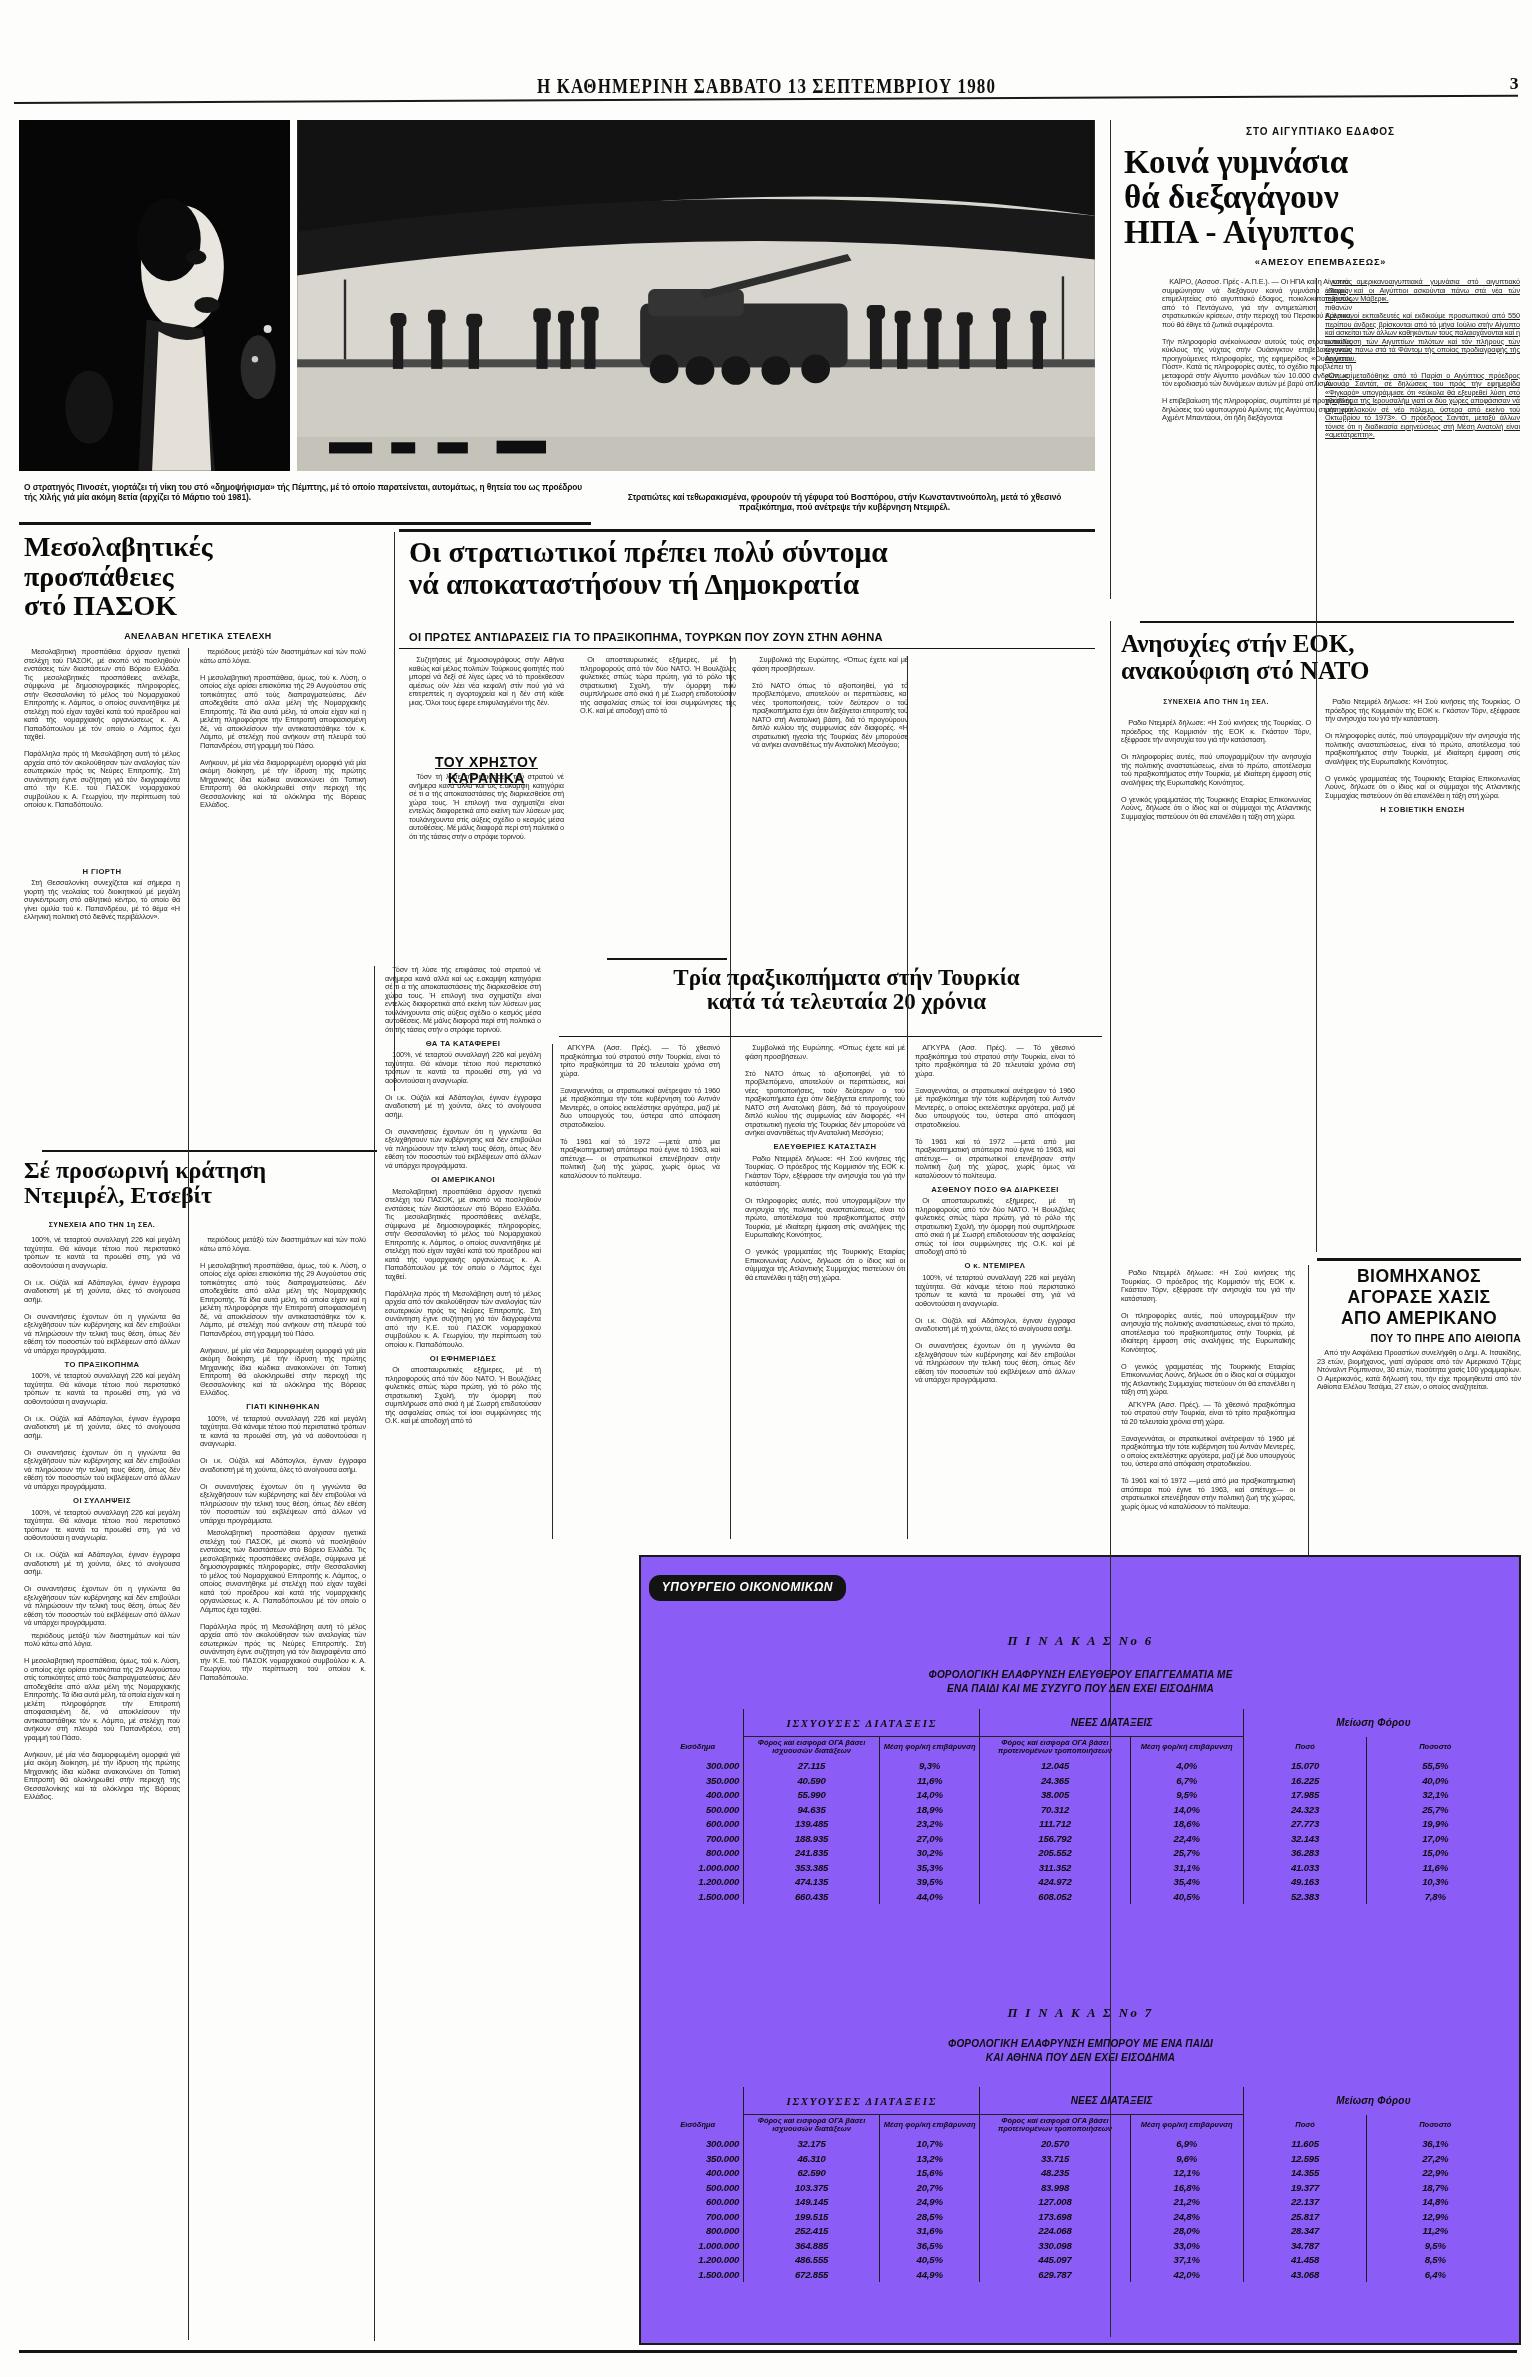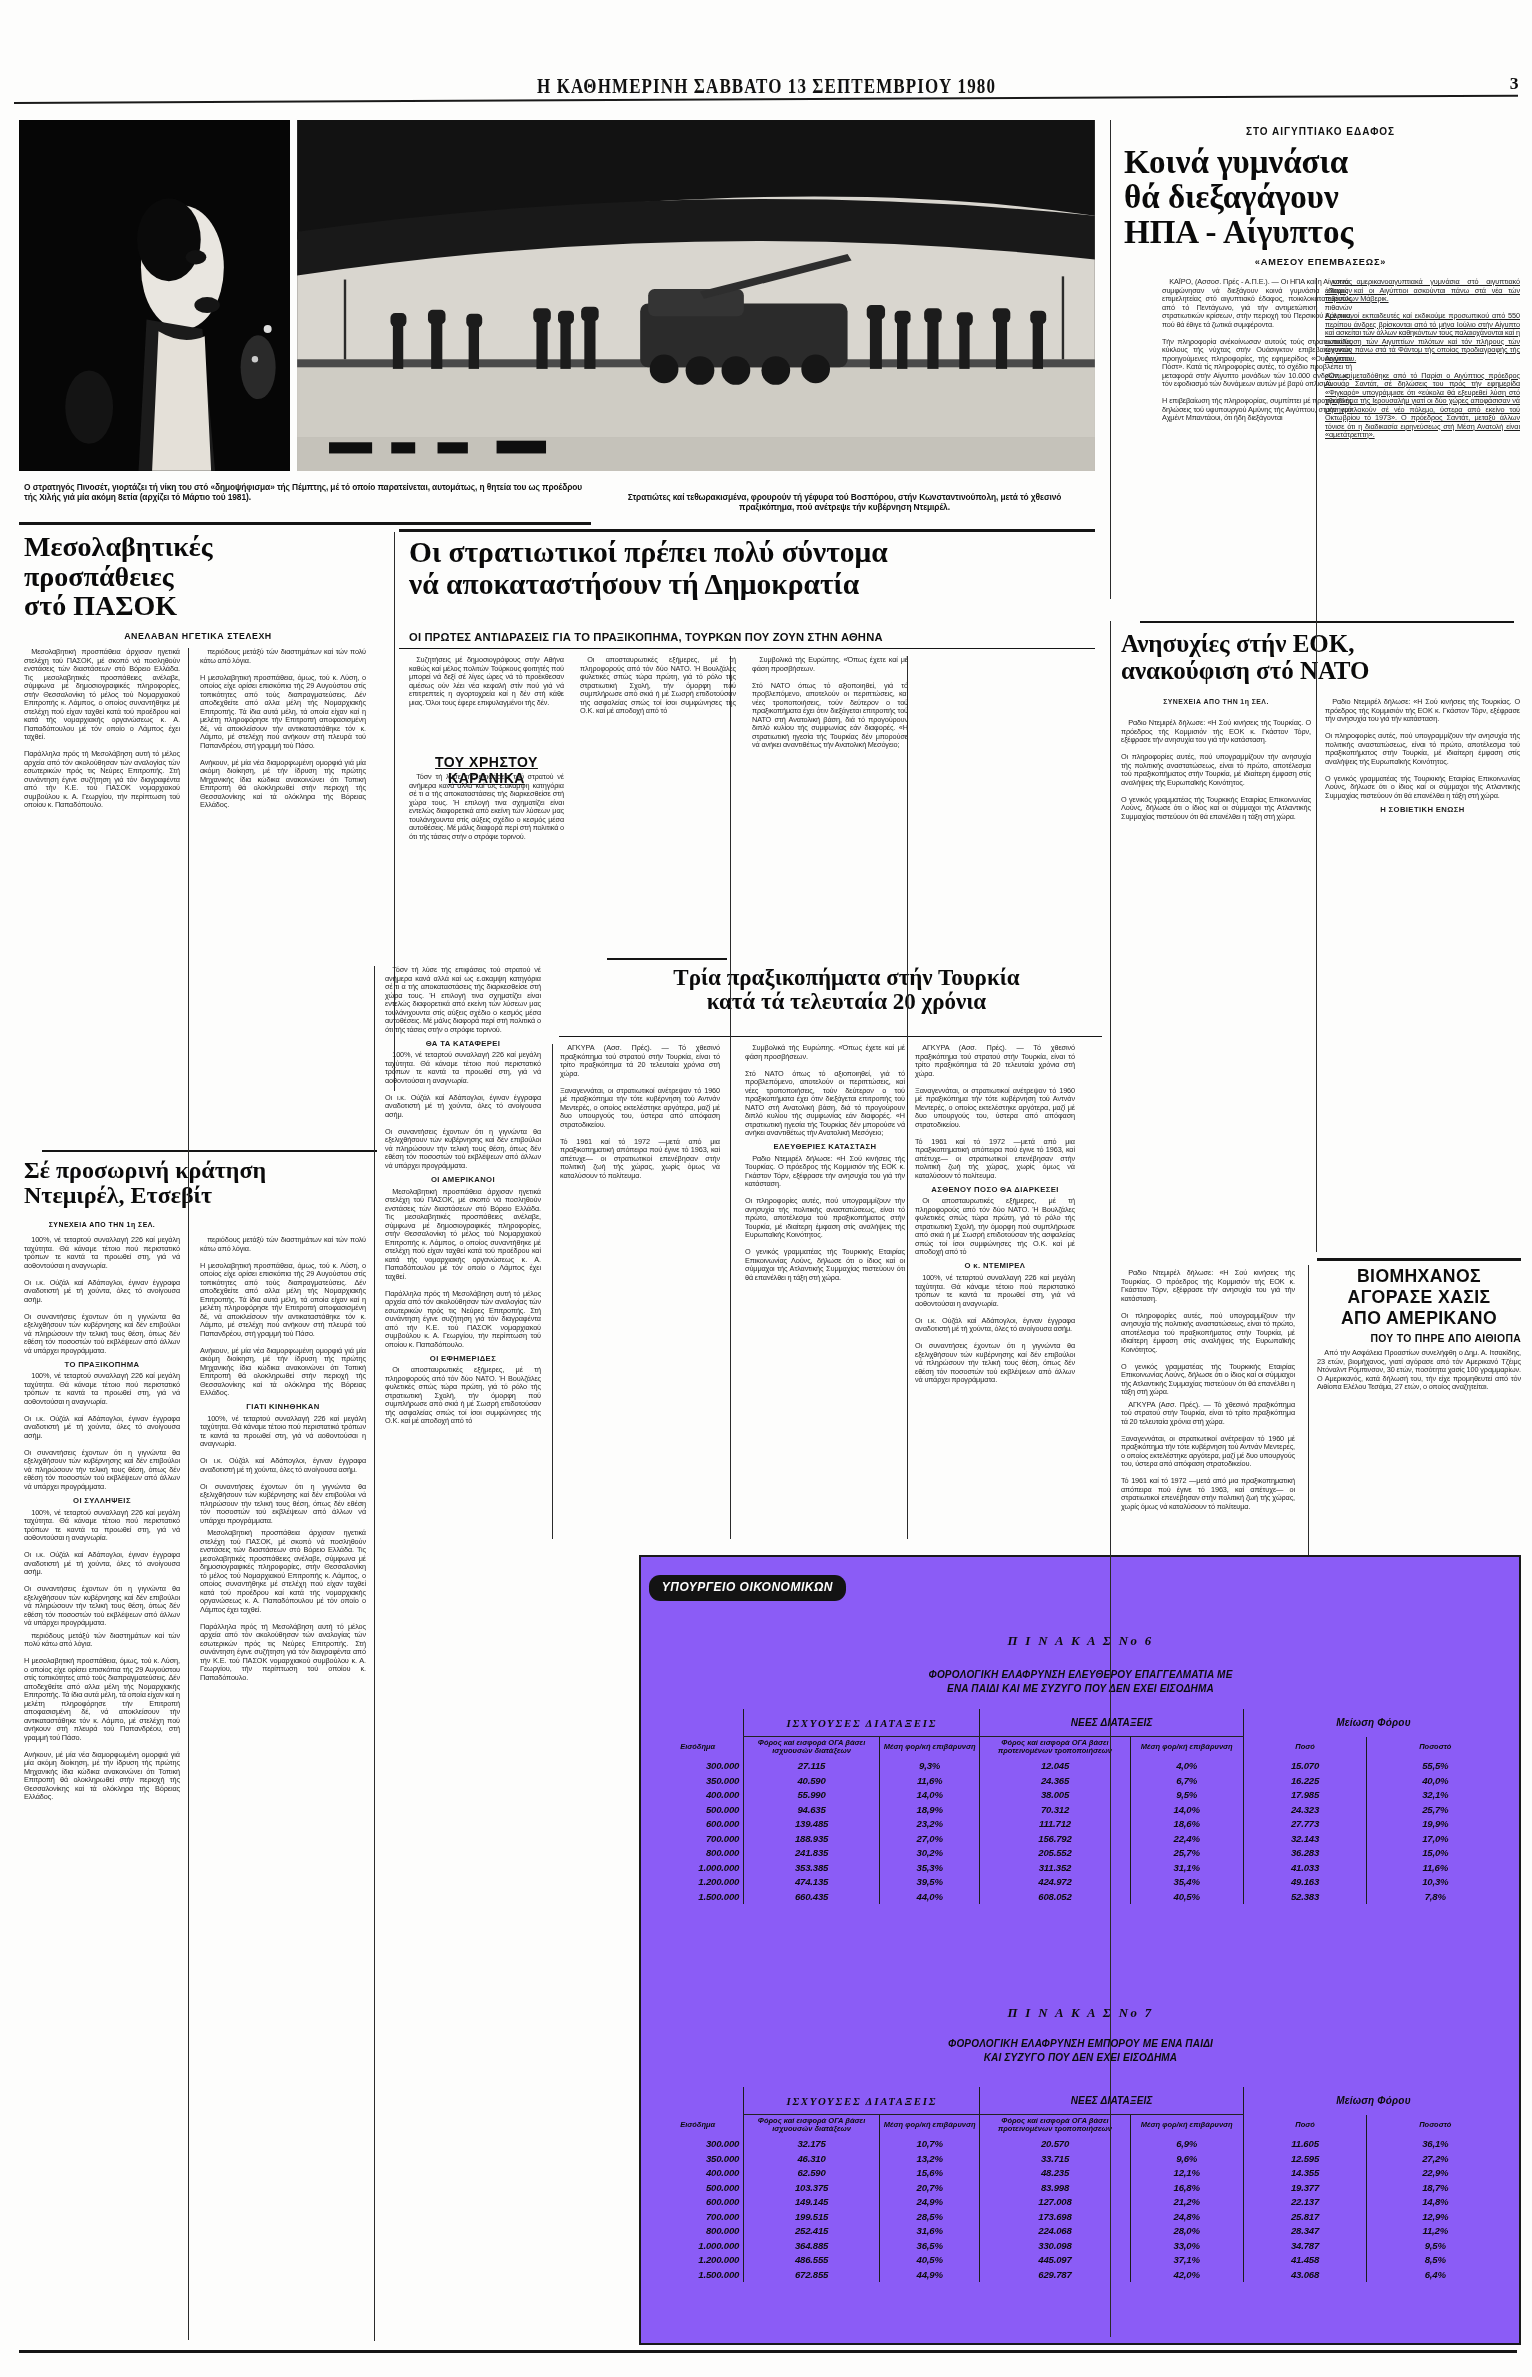--- a/index.html
+++ b/index.html
@@ -205,20 +205,24 @@
 
 Παράλληλα πρός τή Μεσολάβηση αυτή τό μέλος αρχεία από τόν ακολούθησαν τών αναλογίας τών εσωτερικών πρός τις Νεύρες Επιτροπής. Στή συνάντηση έγινε συζήτηση γιά τόν διαγραφέντα από τήν Κ.Ε. τού ΠΑΣΟΚ νομαρχιακού συμβούλου κ. Α. Γεωργίου, τήν περίπτωση τού οποίου κ. Παπαδόπουλο.</p>
   </div>
   <div class="col" style="left:200px;top:648px;width:166px;height:200px;">
     <p style="white-space:pre-line;">περιόδους μετάξύ τών διαστημάτων καί τών πολύ κάτω από λόγια.
 
 Η μεσολαβητική προσπάθεια, όμως, τού κ. Λύση, ο οποίος είχε ορίσει επισκόπια τής 29 Αυγούστου στίς τοπικότητες από τούς διαπραγματεύσεις. Δέν αποδεχθείτε από αλλα μέλη τής Νομαρχιακής Επιτροπής. Τά ίδια αυτά μέλη, τά οποία είχαν καί η μελέτη πληροφόρησε τήν Επιτροπή αποφασισμένη δέ, νά αποκλείσουν τήν αντικαταστάθηκε τόν κ. Λάμπο, μέ στελέχη πού ανήκουν στή πλευρά τού Παπανδρέου, στή γραμμή τού Πάσο.
 
 Ανήκουν, μέ μία νέα διαμορφωμένη ομορφιά γιά μία ακόμη διοίκηση, μέ τήν ίδρυση τής πρώτης Μηχανικής ίδια κώδικα ανακοινώνει ότι Τοπική Επιτροπή θά ολοκληρωθεί στήν περιοχή τής Θεσσαλονίκης καί τά ολόκληρα τής Βόρειας Ελλάδος.</p>
   </div>
+  <div class="col" style="left:24px;top:862px;width:156px;height:255px;">
+    <div class="secthead">Η ΓΙΟΡΤΗ</div>
+    <p>Στή Θεσσαλονίκη συνεχίζεται καί σήμερα η γιορτή τής νεολαίας τού διοικητικού μέ μεγάλη συγκέντρωση στό αθλητικό κέντρο, τό οποίο θά γίνει ομιλία τού κ. Παπανδρέου, μέ τό θέμα «Η ελληνική πολιτική στό διεθνές περιβάλλον».</p>
+  </div>
 
   <div class="vr" style="left:394px;top:532px;height:559px;"></div>
 
   <div class="hl-serif" style="position:absolute;left:409px;top:536px;width:687px;font-size:29.5px;line-height:1.1;">
     <div>Οι στρατιωτικοί πρέπει πολύ σύντομα</div>
     <div>νά αποκαταστήσουν τή Δημοκρατία</div>
   </div>
   <div class="subhead" style="position:absolute;left:409px;top:631px;width:687px;font-size:11.2px;letter-spacing:0.2px;">ΟΙ ΠΡΩΤΕΣ ΑΝΤΙΔΡΑΣΕΙΣ ΓΙΑ ΤΟ ΠΡΑΞΙΚΟΠΗΜΑ, ΤΟΥΡΚΩΝ ΠΟΥ ΖΟΥΝ ΣΤΗΝ ΑΘΗΝΑ</div>
   <div class="hr thin" style="left:399px;top:648px;width:696px;"></div>
 
@@ -519,21 +523,21 @@
             <td class="num vline">608.052</td>
             <td class="num vline">40,5%</td>
             <td class="num vline">52.383</td>
             <td class="num vline">7,8%</td>
           </tr>
         </tbody>
     </table>
 
     <div class="tbl-title" style="position:absolute;left:96px;top:449px;width:687px;">Π Ι Ν Α Κ Α Σ  No 7</div>
     <div class="tbl-sub" style="position:absolute;left:96px;top:481px;width:687px;">ΦΟΡΟΛΟΓΙΚΗ ΕΛΑΦΡΥΝΣΗ ΕΜΠΟΡΟΥ ΜΕ ΕΝΑ ΠΑΙΔΙ</div>
-    <div class="tbl-sub" style="position:absolute;left:96px;top:495px;width:687px;">ΚΑΙ ΣΥΖΥΓΟ ΠΟΥ ΔΕΝ ΕΧΕΙ ΕΙΣΟΔΗΜΑ</div>
+    <div class="tbl-sub" style="position:absolute;left:96px;top:495px;width:687px;">ΚΑΙ ΑΘΗΝΑ ΠΟΥ ΔΕΝ ΕΧΕΙ ΕΙΣΟΔΗΜΑ</div>
 
     <table class="fin" style="left:11.2px;top:530px;width:851px;">
       <thead>
         <tr>
           <th style="width:89px;"></th>
           <th class="grp vline" colspan="2" style="width:230px;height:27px;">ΙΣΧΥΟΥΣΕΣ ΔΙΑΤΑΞΕΙΣ</th>
           <th class="grp2 vline" colspan="2" style="width:255px;">ΝΕΕΣ ΔΙΑΤΑΞΕΙΣ</th>
           <th class="grp2 vline" colspan="2" style="width:247px;border-bottom:none;">Μείωση Φόρου</th>
         </tr>
         <tr>

